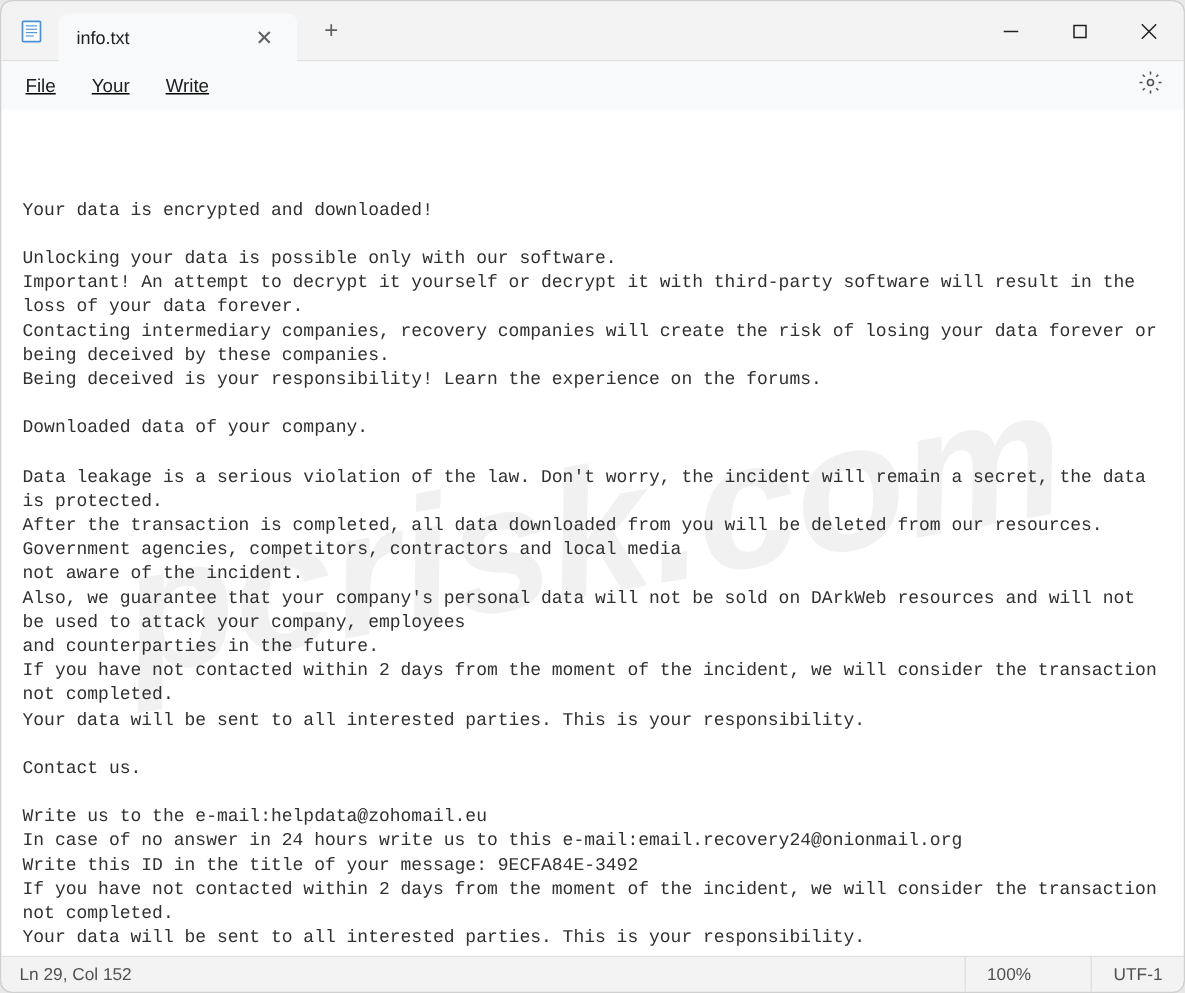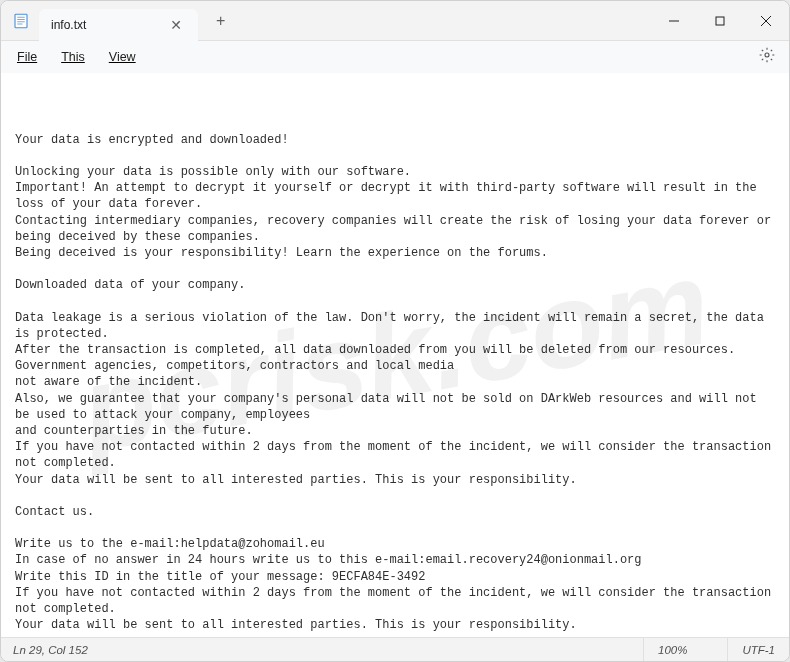--- a/index.html
+++ b/index.html
@@ -132,21 +132,20 @@
     .text-body { position: relative; z-index: 1; }
     .statusbar {
       height: 24px;
       background: #f3f3f3;
       border-top: 1px solid #e0e0e0;
       display: flex;
       align-items: center;
       font-size: 11.5px;
       color: #505050;
       border-radius: 0 0 8px 8px;
-      font-style: italic;
     }
     .status-left { padding: 0 12px; }
     .status-right {
       display: flex;
       align-items: stretch;
       height: 100%;
     }
     .status-cell {
       display: flex;
       align-items: center;
@@ -192,22 +191,22 @@
         <svg viewBox="0 0 10 10">
             <line x1="0" y1="0" x2="10" y2="10" stroke="currentColor" stroke-width="1"></line>
             <line x1="10" y1="0" x2="0" y2="10" stroke="currentColor" stroke-width="1"></line>
           </svg>
       </div>
     </div>
   </div>
 
   <div class="menubar">
     <div class="menu-item">File</div>
-    <div class="menu-item">This</div>
-    <div class="menu-item">View</div>
+    <div class="menu-item">Your</div>
+    <div class="menu-item">Write</div>
     <div class="spacer"></div>
     <div class="settings-btn">
       <svg viewBox="0 0 24 24" fill="none" stroke="currentColor" stroke-width="1.6">
           <circle cx="12" cy="12" r="3"></circle>
           <path d="M12 1v3m0 16v3M4.2 4.2l2.1 2.1m11.4 11.4l2.1 2.1M1 12h3m16 0h3M4.2 19.8l2.1-2.1m11.4-11.4l2.1-2.1"></path>
         </svg>
     </div>
   </div>
 
   <div class="content">

